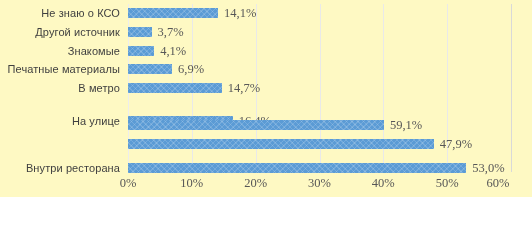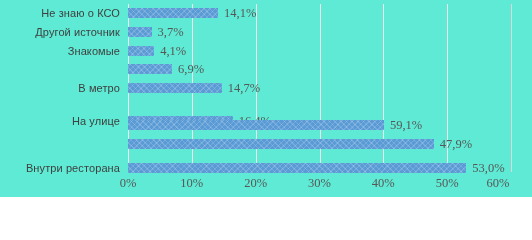--- a/index.html
+++ b/index.html
@@ -9,21 +9,21 @@
     background: #ffffff;
   }
   body {
     font-family: "Liberation Sans", sans-serif;
   }
 
   #chart-root {
     position: relative;
     width: 532px;
     height: 197px;
-    background: #5eead4;
+    background: #fef9c3;
     overflow: hidden;
     box-sizing: border-box;
   }
 
   
 
   #plot {
     position: absolute;
     left: 128px;
     top: 4px;
@@ -148,20 +148,21 @@
           <div class="cat-label">Другой источник</div>
           <div class="bar" title="Другой источник 3,7%" style="width: 23.6183px; background-color: rgb(91, 155, 213);"></div>
           <div class="val-label" style="left: 23.6183px;">3,7%</div>
         </div>
         <div class="row" style="top: 37.3333px; height: 18.6667px;">
           <div class="cat-label">Знакомые</div>
           <div class="bar" title="Знакомые 4,1%" style="width: 26.1717px; background-color: rgb(91, 155, 213);"></div>
           <div class="val-label" style="left: 26.1717px;">4,1%</div>
         </div>
         <div class="row" style="top: 56px; height: 18.6667px;">
+          <div class="cat-label">Печатные материалы</div>
           <div class="bar" title="Печатные материалы 6,9%" style="width: 44.045px; background-color: rgb(91, 155, 213);"></div>
           <div class="val-label" style="left: 44.045px;">6,9%</div>
         </div>
         <div class="row" style="top: 74.6667px; height: 18.6667px;">
           <div class="cat-label">В метро</div>
           <div class="bar" title="В метро 14,7%" style="width: 93.835px; background-color: rgb(91, 155, 213);"></div>
           <div class="val-label" style="left: 93.835px;">14,7%</div>
         </div>
         <div class="row" style="top: 93.3333px; height: 18.6667px; margin-top: 14px;">
           <div class="cat-label">На улице</div>

